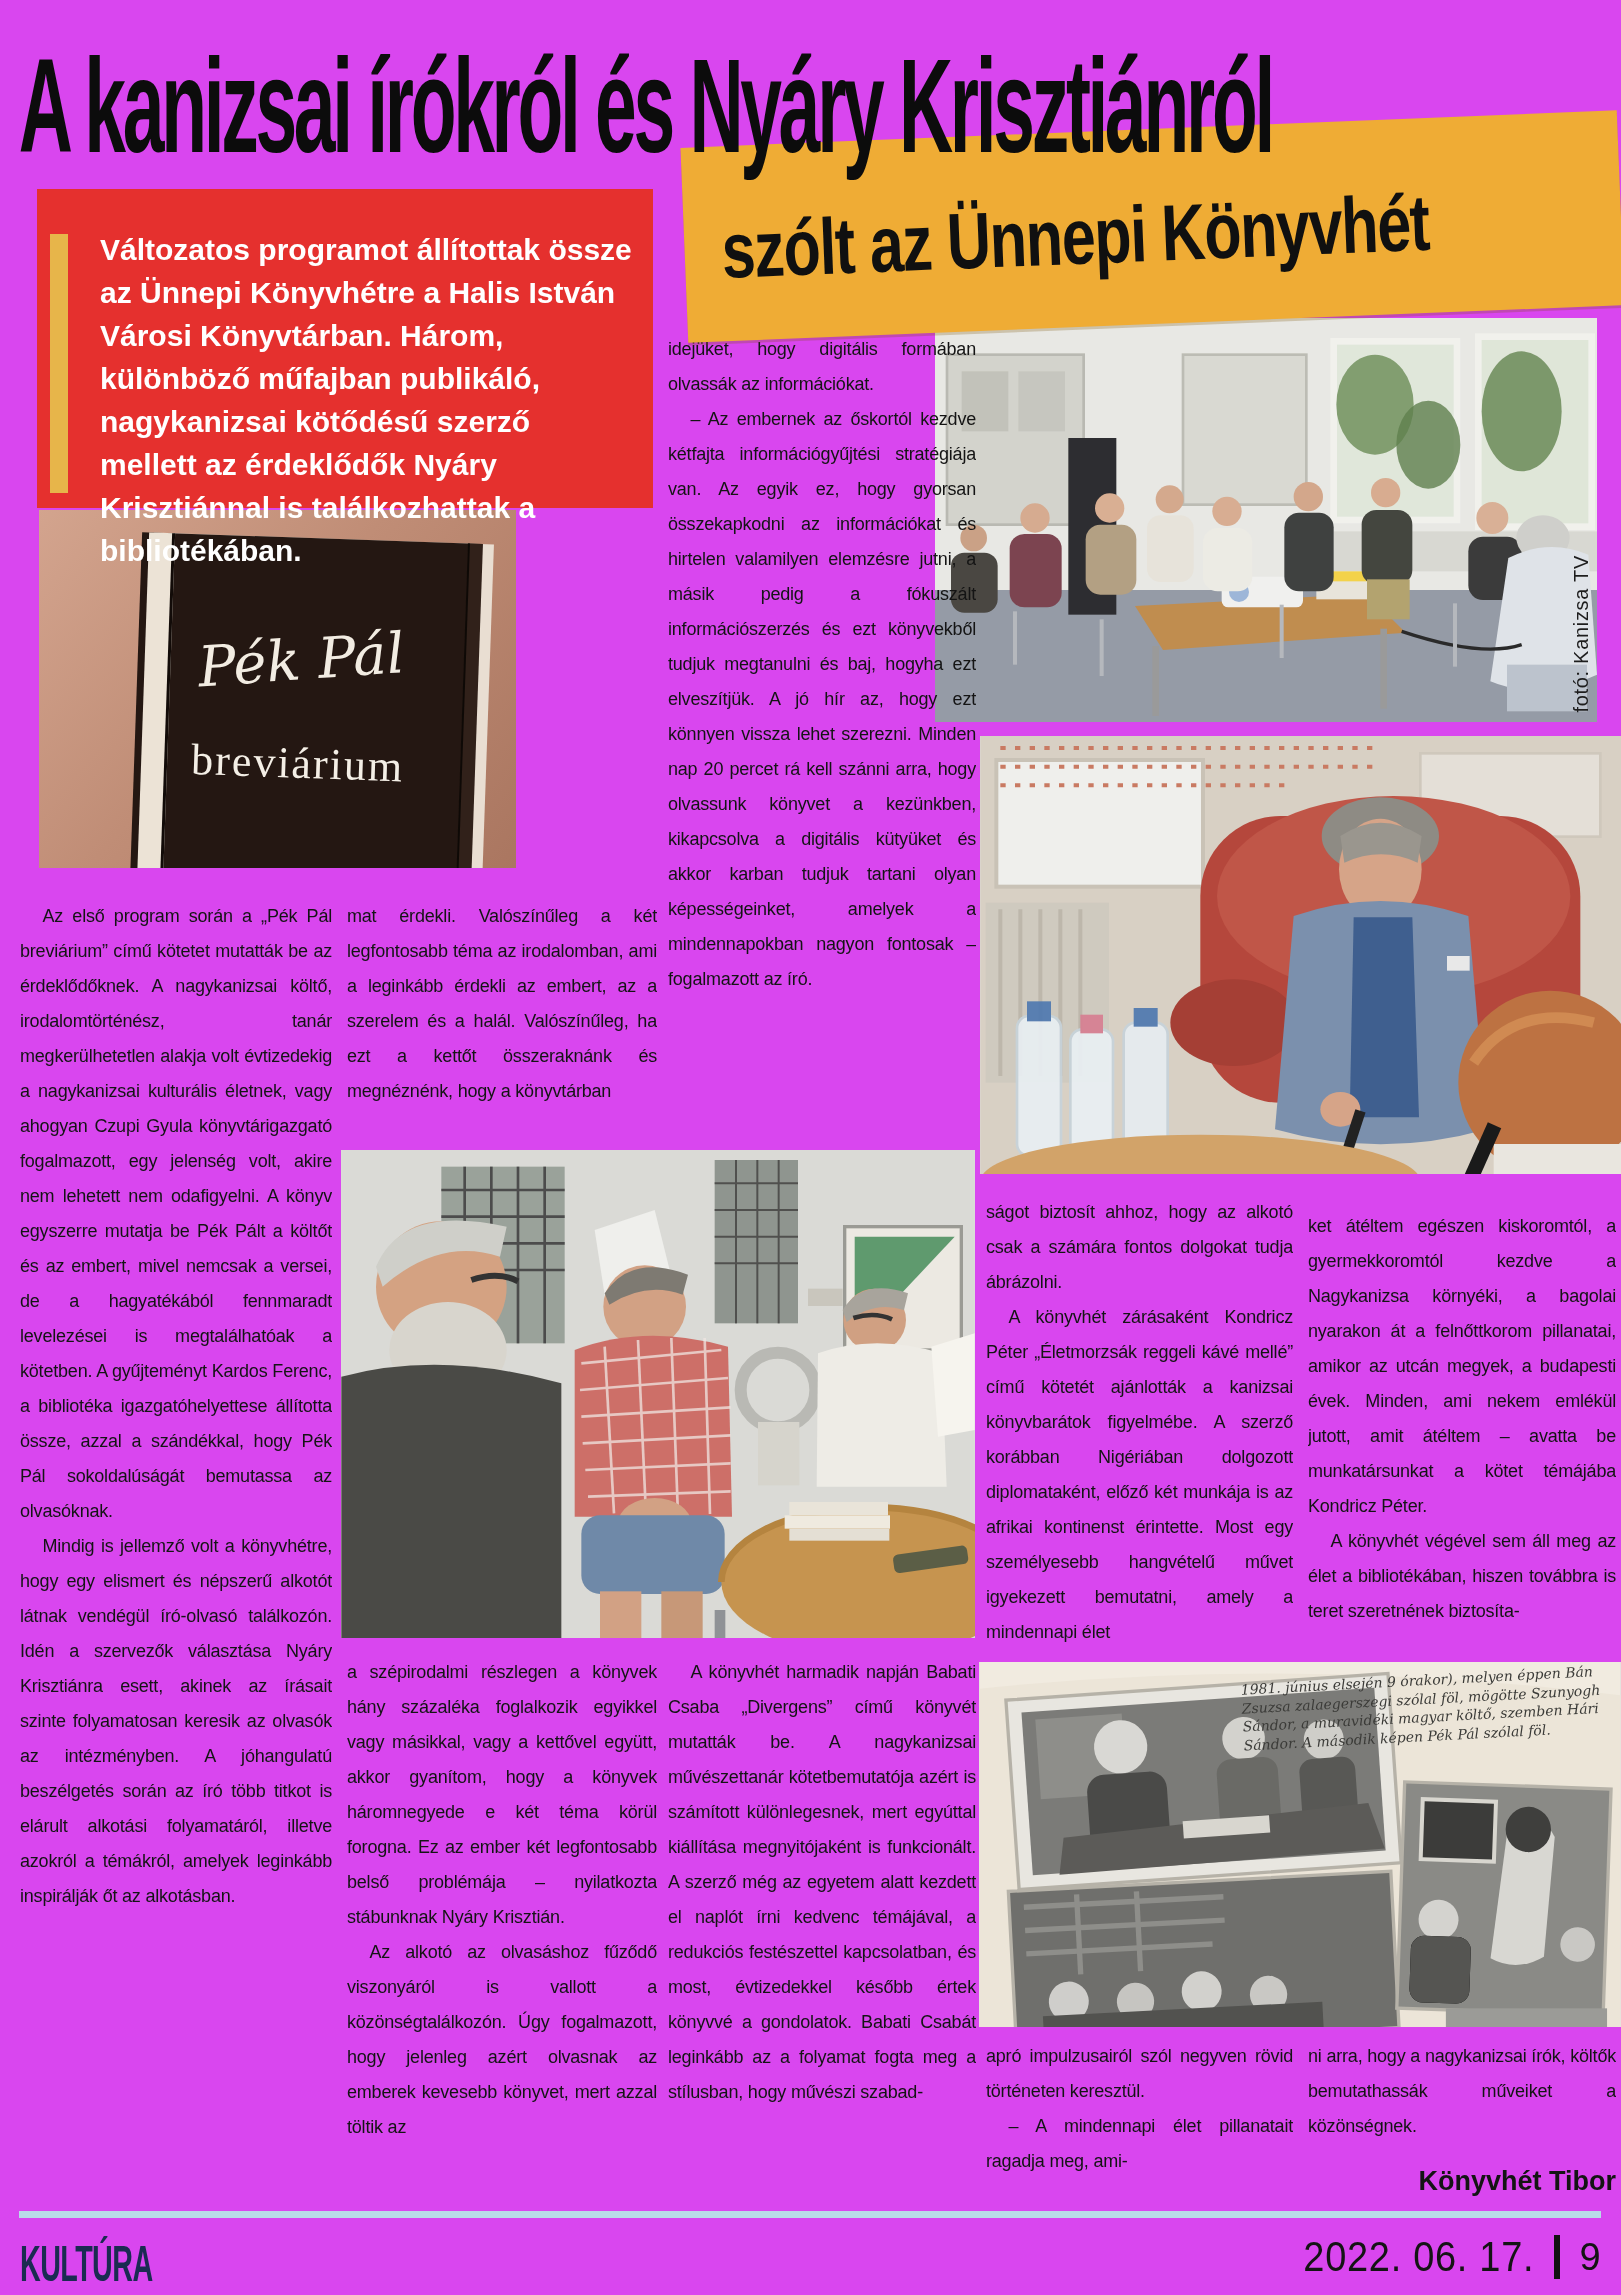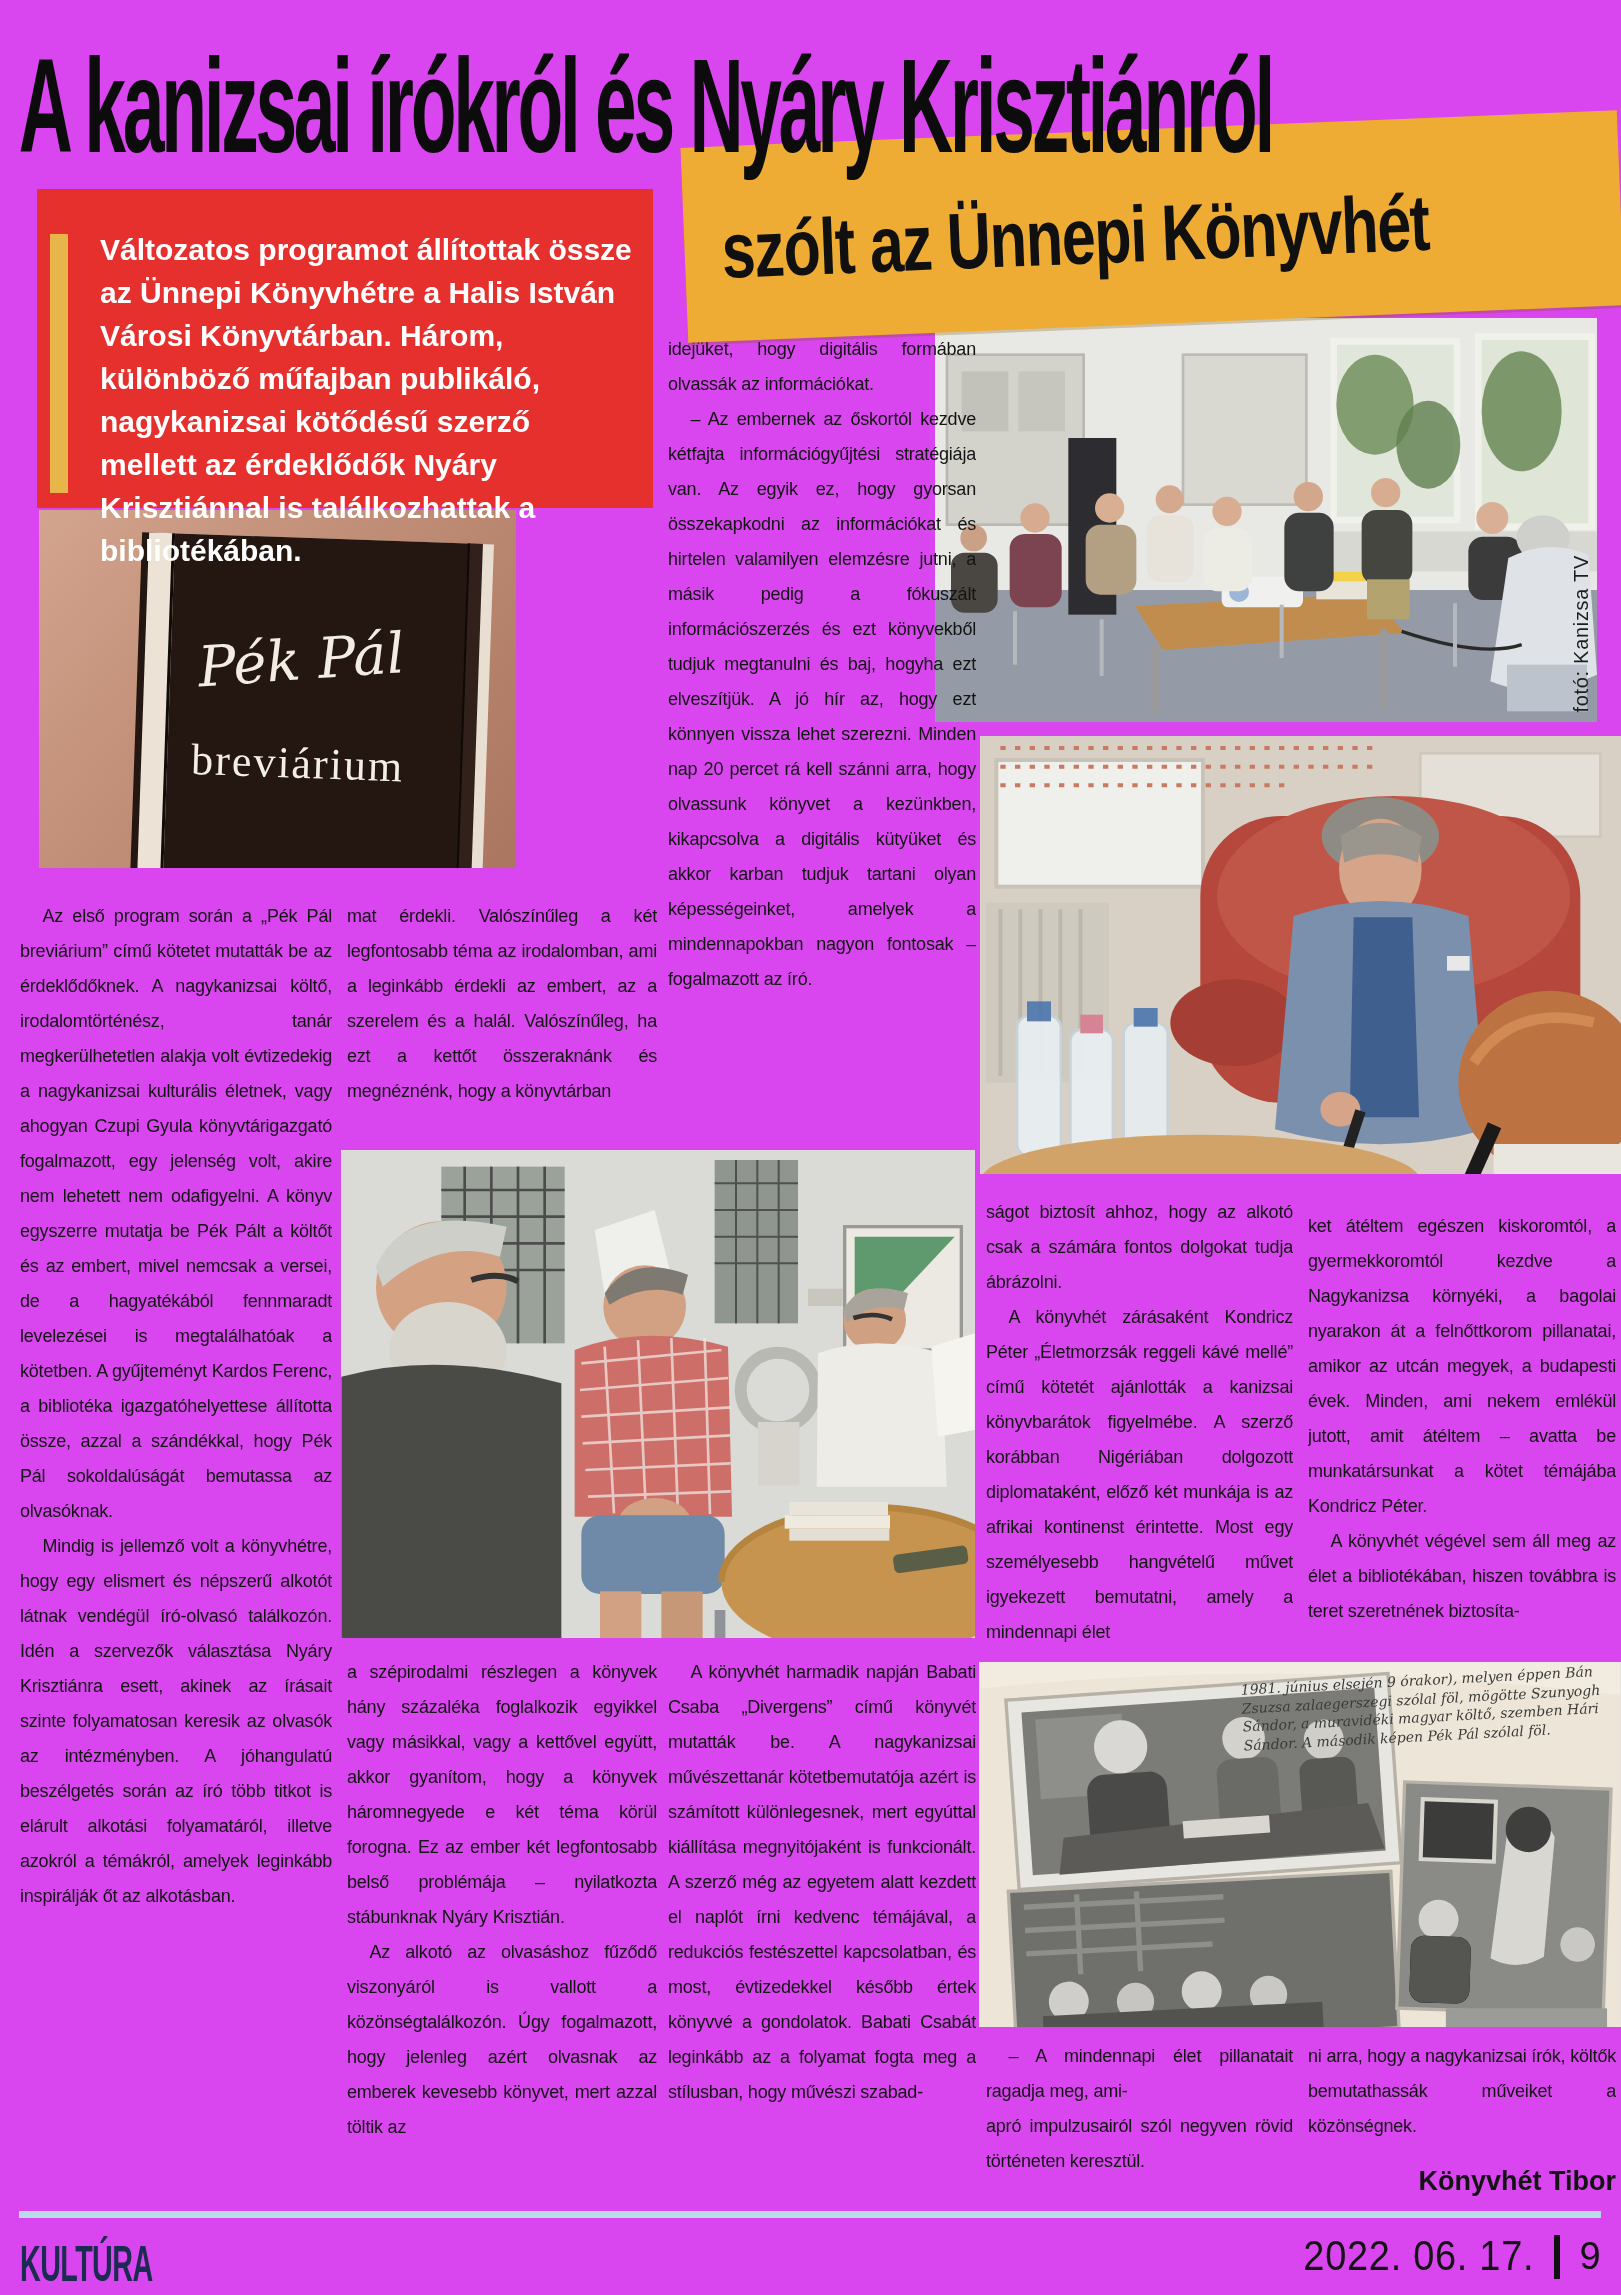--- a/index.html
+++ b/index.html
@@ -54,21 +54,21 @@
     font-size:44px;letter-spacing:2px;color:#f4efe6;}
 
   
   #archive-caption{position:absolute;left:263px;top:9.3px;width:368px;transform:rotate(-3deg);
     font-family:"DejaVu Serif",serif;font-style:italic;font-size:14px;line-height:18.7px;color:#3b3b38;}
 
   
   #footer-divider{left:18.7px;top:2211px;width:1582px;height:6.7px;background:var(--divider);}
   #footer-section{left:20px;top:2235px;font-size:35px;font-weight:700;color:var(--navy);
     letter-spacing:-0.7px;transform:scale(.82,1.45);transform-origin:left top;}
-  #footer-right{right:21.3px;top:2235px;display:flex;align-items:flex-start;gap:20px;}
+  #footer-right{right:21.3px;top:2235px;display:flex;align-items:center;gap:20px;}
   #footer-date{font-size:38px;letter-spacing:0.7px;transform:scaleY(1.12);}
   #footer-bar{width:5.3px;height:44px;background:#111;}
   #footer-page{font-size:38px;}
 </style>
 </head>
 <body>
 
 <div id="page">
 
   <div id="headline" class="abs">A kanizsai írókról és Nyáry Krisztiánról</div>
@@ -324,22 +324,22 @@
       <p class="para">– Az embernek az őskortól kezdve kétfajta információgyűjtési stratégiája van. Az egyik ez, hogy gyorsan összekapkodni az információkat és hirtelen valamilyen elemzésre jutni, a másik pedig a fókuszált információszerzés és ezt könyvekből tudjuk megtanulni és baj, hogyha ezt elveszítjük. A jó hír az, hogy ezt könnyen vissza lehet szerezni. Minden nap 20 percet rá kell szánni arra, hogy olvassunk könyvet a kezünkben, kikapcsolva a digitális kütyüket és akkor karban tudjuk tartani olyan képességeinket, amelyek a mindennapokban nagyon fontosak – fogalmazott az író.</p>
     </div>
   <div class="colblock abs" style="left:668px;top:1655px;width:308px;height:566px;">
       <p class="para">A könyvhét harmadik napján Babati Csaba „Divergens” című könyvét mutatták be. A nagykanizsai művészettanár kötetbemutatója azért is számított különlegesnek, mert egyúttal kiállítása megnyitójaként is funkcionált. A szerző még az egyetem alatt kezdett el naplót írni kedvenc témájával, a redukciós festészettel kapcsolatban, és most, évtizedekkel később értek könyvvé a gondolatok. Babati Csabát leginkább az a folyamat fogta meg a stílusban, hogy művészi szabad-</p>
     </div>
   <div class="colblock abs" style="left:986px;top:1195px;width:307px;height:475px;">
       <p class="para noindent">ságot biztosít ahhoz, hogy az alkotó csak a számára fontos dolgokat tudja ábrázolni.</p>
       <p class="para">A könyvhét zárásaként Kondricz Péter „Életmorzsák reggeli kávé mellé” című kötetét ajánlották a kanizsai könyvbarátok figyelmébe. A szerző korábban Nigériában dolgozott diplomataként, előző két munkája is az afrikai kontinenst érintette. Most egy személyesebb hangvételű művet igyekezett bemutatni, amely a mindennapi élet</p>
     </div>
   <div class="colblock abs" style="left:986px;top:2039px;width:307px;height:180px;">
+      <p class="para noindent">apró impulzusairól szól negyven rövid történeten keresztül.</p>
       <p class="para">– A mindennapi élet pillanatait ragadja meg, ami-</p>
-      <p class="para noindent">apró impulzusairól szól negyven rövid történeten keresztül.</p>
     </div>
   <div class="colblock abs" style="left:1308px;top:1195px;width:308px;height:475px;margin-top:14px;">
       <p class="para noindent">ket átéltem egészen kiskoromtól, a gyermekkoromtól kezdve a Nagykanizsa környéki, a bagolai nyarakon át a felnőttkorom pillanatai, amikor az utcán megyek, a budapesti évek. Minden, ami nekem emlékül jutott, amit átéltem – avatta be munkatársunkat a kötet témájába Kondricz Péter.</p>
       <p class="para">A könyvhét végével sem áll meg az élet a bibliotékában, hiszen továbbra is teret szeretnének biztosíta-</p>
     </div>
   <div class="colblock abs" style="left:1308px;top:2039px;width:308px;height:120px;">
       <p class="para noindent">ni arra, hogy a nagykanizsai írók, költők bemutathassák műveiket a közönségnek.</p>
     </div>
   <div id="byline" class="abs" style="left:1308px;top:2166px;width:308px;">Könyvhét Tibor</div>
 

